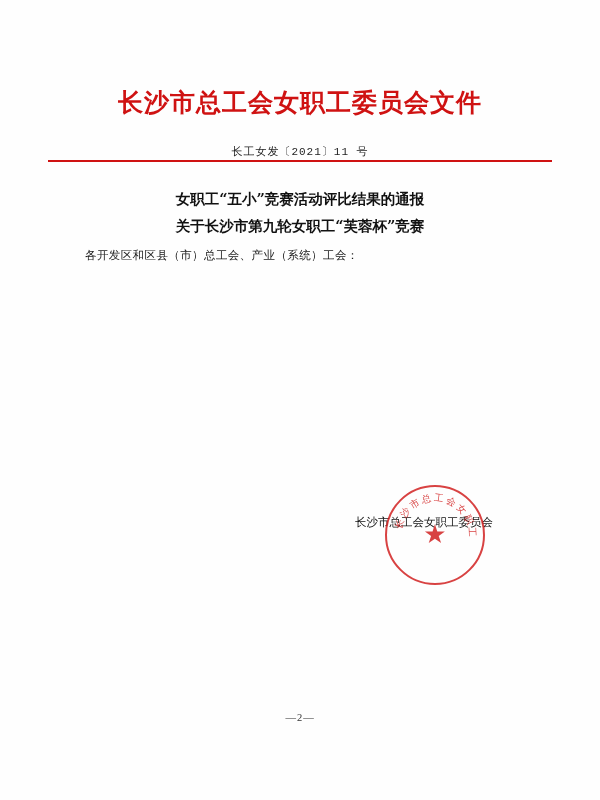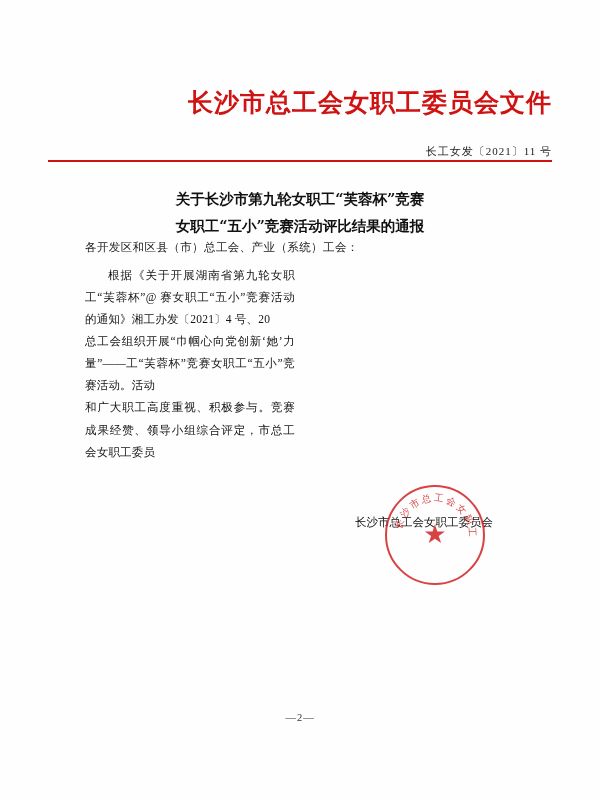--- a/index.html
+++ b/index.html
@@ -21,36 +21,37 @@
     width: 600px;
     height: 800px;
     background: #fefefe;
   }
   
   .doc-header {
     position: absolute;
     left: 48px;
     top: 88px;
     width: 504px;
-    text-align: right;
+    text-align: center;
   }
   .doc-title {
     color: #cf1212;
     font-family: "DejaVu Serif", serif;
     font-weight: bold;
     font-size: 25px;
     letter-spacing: 1px;
     line-height: 1.2;
     white-space: nowrap;
   }
   .doc-number {
     margin-top: 26px;
     font-size: 11px;
     color: #222;
     letter-spacing: 1px;
+    font-family: Liberation Mono, monospace;
   }
   .red-rule {
     position: absolute;
     left: 48px;
     top: 160px;
     width: 504px;
     height: 2px;
     background: #cf1212;
   }
   
@@ -63,21 +64,21 @@
     font-family: "DejaVu Serif", serif;
     font-weight: bold;
     font-size: 14.5px;
     line-height: 1.85;
     color: #111;
   }
   
   .salutation {
     position: absolute;
     left: 85px;
-    top: 240px;
+    top: 248px;
     font-size: 11.5px;
     letter-spacing: 0.4px;
   }
   .col {
     position: absolute;
     font-size: 11.5px;
     line-height: 1.92;
     letter-spacing: 0.2px;
     text-align: justify;
     color: #141414;
@@ -173,31 +174,26 @@
 <div class="page">
 
   <div class="doc-header">
     <div class="doc-title">长沙市总工会女职工委员会文件</div>
     <div class="doc-number">长工女发〔2021〕11 号</div>
   </div>
 
   <div class="red-rule"></div>
 
   <div class="subject">
+    <div>女职工“五小”竞赛活动评比结果的通报</div>
     <div>关于长沙市第九轮女职工“芙蓉杯”竞赛</div>
-    <div>女职工“五小”竞赛活动评比结果的通报</div>
   </div>
 
   <div class="salutation">各开发区和区县（市）总工会、产业（系统）工会：</div>
 
-  <div class="col col-left">
-    <p class="indent">根据《关于开展湖南省第九轮女职工“芙蓉杯”@ 赛女职工“五小”竞赛活动的通知》湘工办发〔2021〕4 号、20</p>
-    <p>总工会组织开展“巾帼心向党创新‘她’力量”——工“芙蓉杯”竞赛女职工“五小”竞赛活动。活动</p>
-    <p>和广大职工高度重视、积极参与。竞赛成果经赞、领导小组综合评定，市总工会女职工委员</p>
-  </div>
 
 
 
 
   <div class="signature">
     <div>长沙市总工会女职工委员会</div>
   </div>
 
   <div class="seal">
     <svg class="ring-text" viewBox="0 0 96 96">

